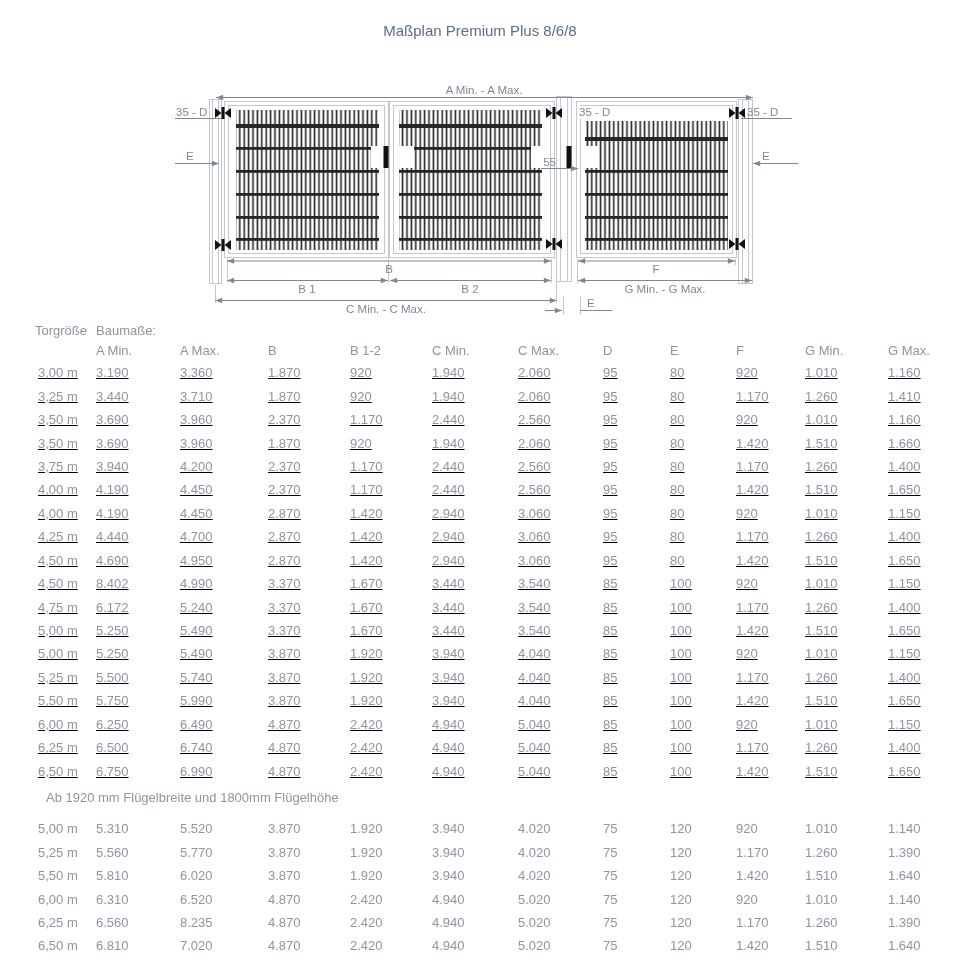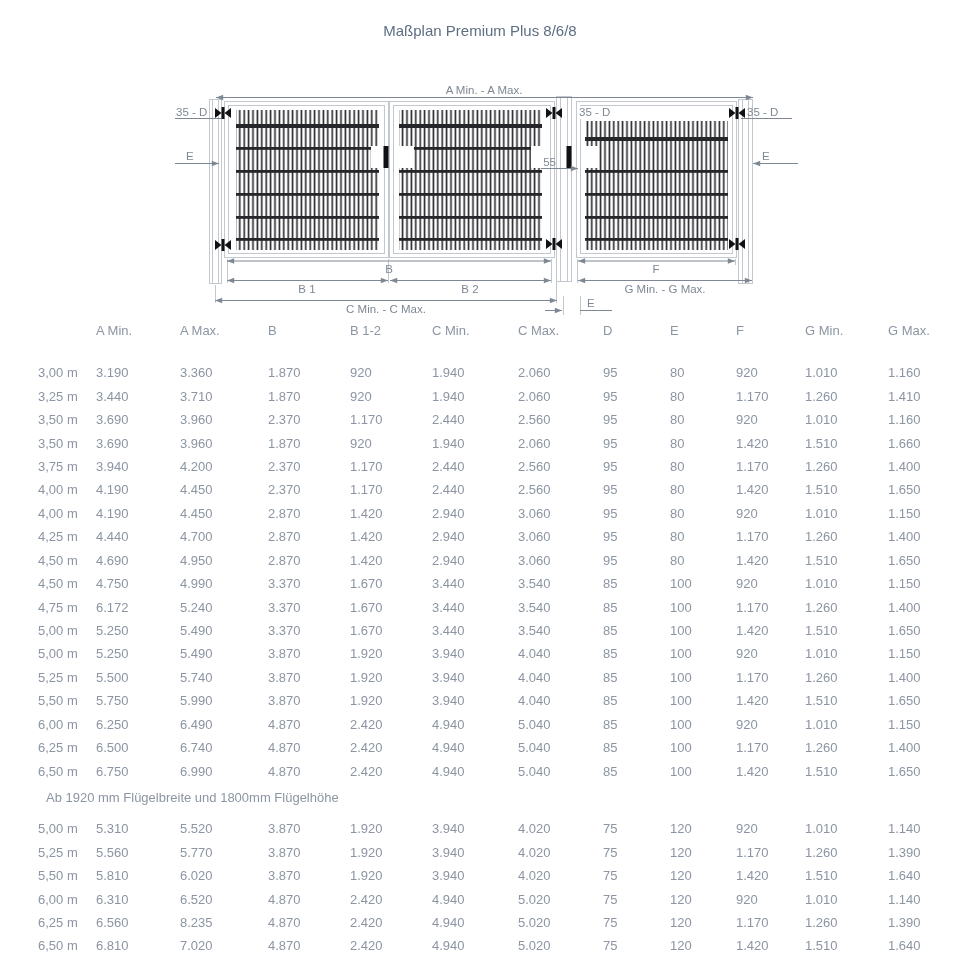--- a/index.html
+++ b/index.html
@@ -8,21 +8,21 @@
     font-family:"Liberation Sans", sans-serif; overflow:hidden;
   }
   .title-block {
     position:absolute; top:20px; left:0; width:960px; text-align:center;
     font-size:15px; line-height:21px; color:#5d6e82;
   }
   .diagram { position:absolute; top:78px; left:0; }
   .dimtext { font-family:"Liberation Sans", sans-serif; font-size:11.5px; fill:#7e8894; }
   .thead, .tbody { position:absolute; left:0; width:960px; }
   .thead { top:320px; }
-  .tbody.s1 { top:361px; }
+  .tbody.s1 { top:361px;text-decoration:underline; }
   .tbody.s2 { top:817px; }
   .trow {
     display:grid; padding-left:38px;
     grid-template-columns:58px 84px 88px 82px 82px 86px 85px 67px 66px 69px 83px 72px;
     height:23.45px; align-items:center;
     font-size:13px; color:#8c95a2; white-space:nowrap;
   }
   .thead .trow { height:20px; }
   .thead .trow .tcell:first-child { margin-left:-3px; }
   .tcell { overflow:visible; }
@@ -170,20 +170,34 @@
     <text class="dimtext" x="307" y="292.5" text-anchor="middle">B 1</text>
     <text class="dimtext" x="470" y="292.5" text-anchor="middle">B 2</text>
     <text class="dimtext" x="386" y="313" text-anchor="middle">C Min. - C Max.</text>
     <text class="dimtext" x="656" y="273" text-anchor="middle">F</text>
     <text class="dimtext" x="665" y="292.5" text-anchor="middle">G Min. - G Max.</text>
     <text class="dimtext" x="587" y="307">E</text>
   </svg>
 
   <div class="thead">
       <div class="trow">
+        <div class="tcell">Torgröße</div>
+        <div class="tcell">Baumaße:</div>
+        <div class="tcell"></div>
+        <div class="tcell"></div>
+        <div class="tcell"></div>
+        <div class="tcell"></div>
+        <div class="tcell"></div>
+        <div class="tcell"></div>
+        <div class="tcell"></div>
+        <div class="tcell"></div>
+        <div class="tcell"></div>
+        <div class="tcell"></div>
+      </div>
+      <div class="trow">
         <div class="tcell"></div>
         <div class="tcell">A Min.</div>
         <div class="tcell">A Max.</div>
         <div class="tcell">B</div>
         <div class="tcell">B 1-2</div>
         <div class="tcell">C Min.</div>
         <div class="tcell">C Max.</div>
         <div class="tcell">D</div>
         <div class="tcell">E</div>
         <div class="tcell">F</div>
@@ -314,21 +328,21 @@
         <div class="tcell">2.940</div>
         <div class="tcell">3.060</div>
         <div class="tcell">95</div>
         <div class="tcell">80</div>
         <div class="tcell">1.420</div>
         <div class="tcell">1.510</div>
         <div class="tcell">1.650</div>
       </div>
       <div class="trow">
         <div class="tcell">4,50 m</div>
-        <div class="tcell">4.750</div>
+        <div class="tcell">8.402</div>
         <div class="tcell">4.990</div>
         <div class="tcell">3.370</div>
         <div class="tcell">1.670</div>
         <div class="tcell">3.440</div>
         <div class="tcell">3.540</div>
         <div class="tcell">85</div>
         <div class="tcell">100</div>
         <div class="tcell">920</div>
         <div class="tcell">1.010</div>
         <div class="tcell">1.150</div>

